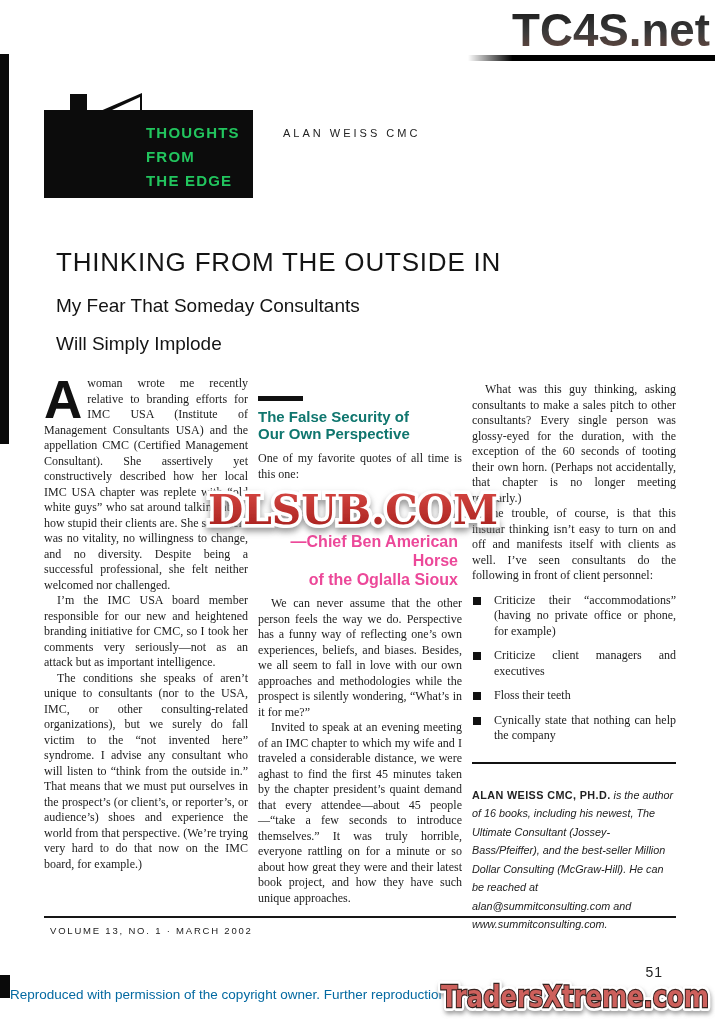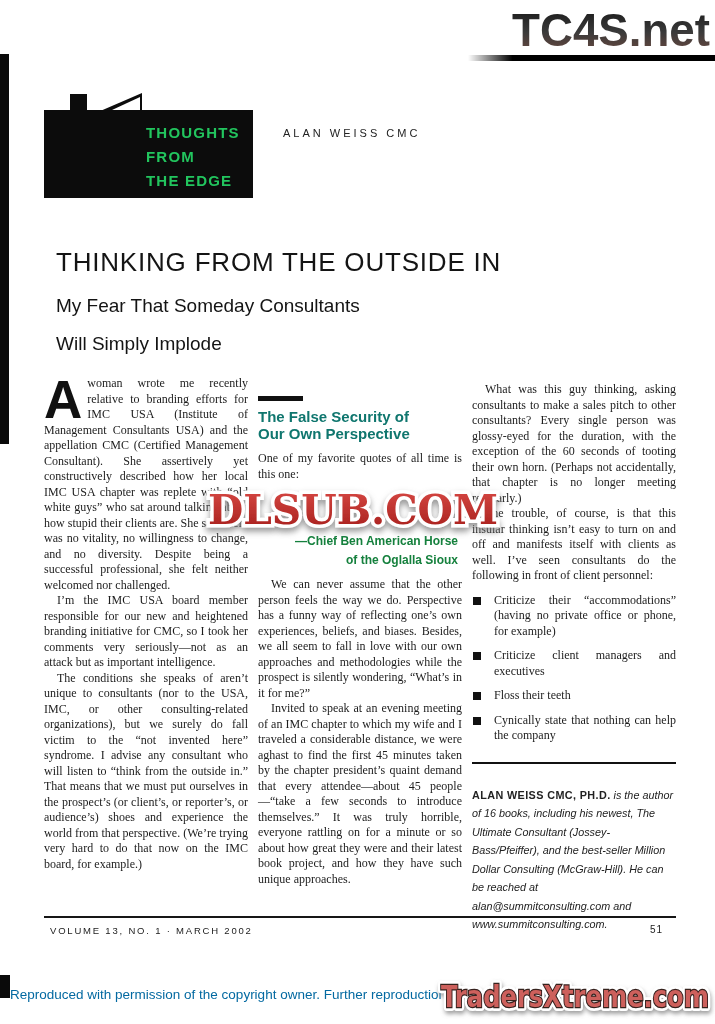--- a/index.html
+++ b/index.html
@@ -40,38 +40,38 @@
   .dropcap{float:left;font-family:"Liberation Sans",sans-serif;font-weight:bold;
            font-size:53px;line-height:42px;margin:3px 5px 0 0;color:#111;}
   .col1{padding-top:4px;}
   .col2{padding-top:24px;}
   .col3{padding-top:10px;}
 
   .sec-rule{width:45px;height:5px;background:#111;margin-bottom:7px;}
   .sec-head{font-family:"Liberation Sans",sans-serif;font-weight:bold;font-size:15px;
             line-height:17px;color:#0f766e;margin-bottom:9px;}
   .quote-gap{height:50px;}
-  .attribution{font-family:"Liberation Sans",sans-serif;font-weight:600;font-size:12px;
-               line-height:19px;text-align:right;padding-right:4px;margin-bottom:7px;color:#15803d;}
+  .attribution{font-family:"Liberation Sans",sans-serif;font-weight:600;font-size:16px;
+               line-height:19px;text-align:right;padding-right:4px;margin-bottom:7px;color:#ec4899;}
 
   .bullet{display:flex;margin-top:9px;}
   .bullet .sq{flex:none;width:8px;height:8px;background:#111;margin:4px 13px 0 1px;}
   .bullet .btext{text-align:justify;}
 
   .bio{border-top:2px solid #111;margin-top:18px;padding-top:22px;
        font-family:"Liberation Sans",sans-serif;font-size:10.8px;line-height:18.5px;color:#222;}
   .bio b{font-style:normal;letter-spacing:0.4px;}
   .bio i{font-style:italic;}
 
   
   .footer-rule{position:absolute;left:44px;top:916px;width:632px;height:2px;background:#161616;}
   .footer-vol{position:absolute;left:50px;top:925px;font-family:"Liberation Sans",sans-serif;
               font-size:9.5px;letter-spacing:1.8px;color:#222;}
-  .footer-page{position:absolute;right:52px;top:924px;font-family:"Liberation Sans",sans-serif;
-               font-size:10px;letter-spacing:1px;color:#222;}
+  .footer-page{position:absolute;right:52px;top:964px;font-family:"Liberation Sans",sans-serif;
+               font-size:14px;letter-spacing:1px;color:#222;}
 
   
   .bottom-notice{position:absolute;left:10px;top:987px;font-family:"Liberation Sans",sans-serif;
                  font-size:13.5px;color:#0369a1;white-space:nowrap;}
 
   
   .wm-tc4s{position:absolute;left:507px;top:1px;}
   .wm-dlsub{position:absolute;left:200px;top:479px;}
   .wm-traders{position:absolute;left:433px;top:973px;}
 </style>

